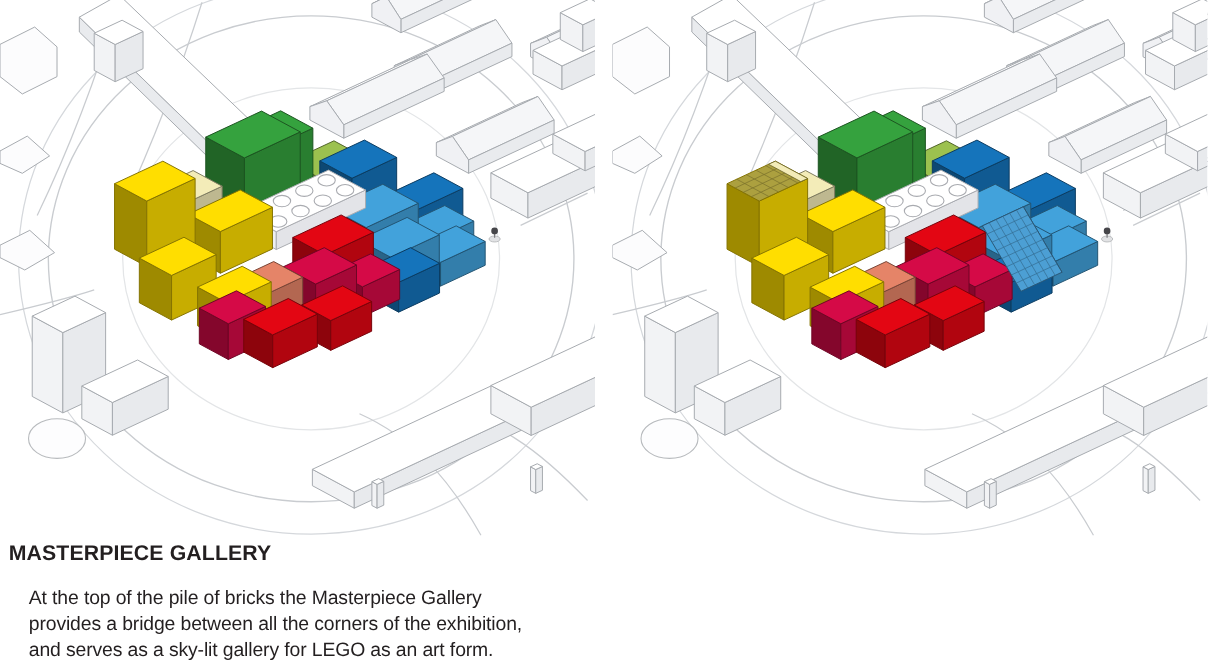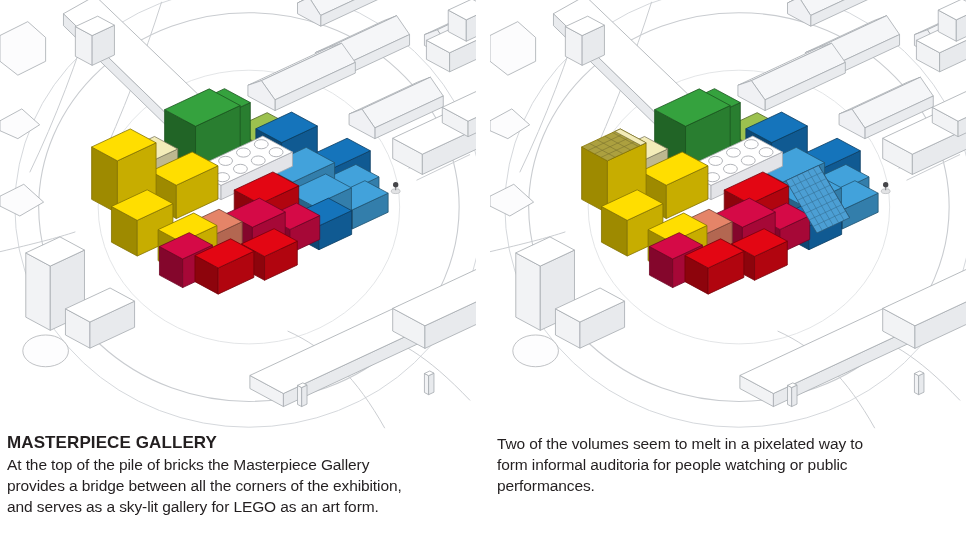--- a/index.html
+++ b/index.html
@@ -3,21 +3,21 @@
 <meta charset="utf-8">
 <style>
   html,body{margin:0;padding:0;background:#ffffff;}
   body{width:966px;height:537px;overflow:hidden;font-family:"Liberation Sans",sans-serif;}
   .figure{display:flex;width:876px;}
   .panel{width:476px;}
   .panel + .panel{margin-left:14px;}
   svg.scene{display:block;width:476px;height:430px;background:#ffffff;}
   .caption{padding:3px 8px 0 7px;color:#231f20;}
   .caption h3{margin:0 0 2px 0;font-size:17px;font-weight:bold;letter-spacing:.1px;line-height:19px;}
-  .caption p{margin:0;font-size:15.5px;line-height:21px;white-space:pre-line;letter-spacing:-.1px;}
+  .caption p{margin:16px;font-size:15.5px;line-height:21px;white-space:pre-line;letter-spacing:-.1px;}
 </style>
 </head>
 <body>
 
 <div class="figure">
 
   <section class="panel">
     <svg class="scene" id="scene0" viewBox="0 0 480 430">
         <g>
           <ellipse cx="251" cy="207" rx="236" ry="222" fill="none" stroke="rgb(213,216,220)" stroke-width="1"></ellipse>
@@ -377,19 +377,16 @@
           <line x1="302.29999999999995" y1="187" x2="335.29999999999995" y2="171.6" stroke="rgb(53,111,148)" stroke-width="0.6"></line>
           <line x1="306.2" y1="193.60000000000002" x2="339.2" y2="178.2" stroke="rgb(53,111,148)" stroke-width="0.6"></line>
           <line x1="310.1" y1="200.20000000000002" x2="343.1" y2="184.8" stroke="rgb(53,111,148)" stroke-width="0.6"></line>
           <line x1="314" y1="206.8" x2="347" y2="191.4" stroke="rgb(53,111,148)" stroke-width="0.6"></line>
           <line x1="317.9" y1="213.4" x2="350.9" y2="198" stroke="rgb(53,111,148)" stroke-width="0.6"></line>
           <line x1="321.8" y1="220" x2="354.8" y2="204.60000000000002" stroke="rgb(53,111,148)" stroke-width="0.6"></line>
           <line x1="325.70000000000005" y1="226.60000000000002" x2="358.70000000000005" y2="211.20000000000002" stroke="rgb(53,111,148)" stroke-width="0.6"></line>
         </g>
       </svg>
     <div class="caption">
-      <p>Two of the volumes seem to melt in a pixelated way to
-form informal auditoria for people watching or public
-performances.</p>
     </div>
   </section>
 
 </div>
 
 </body></html>

